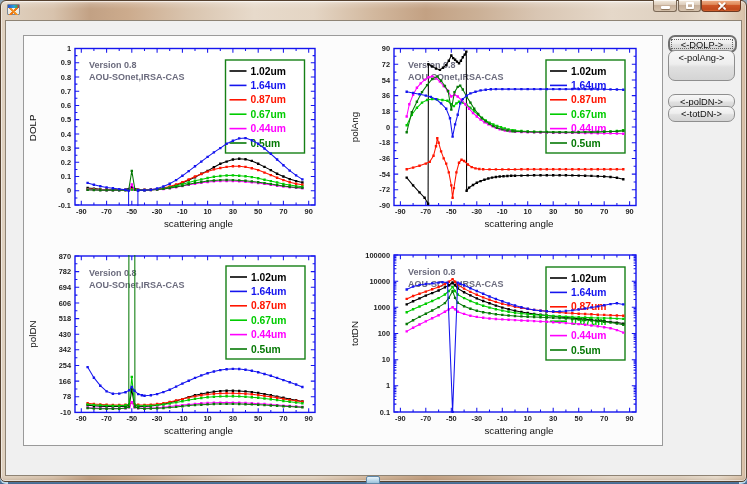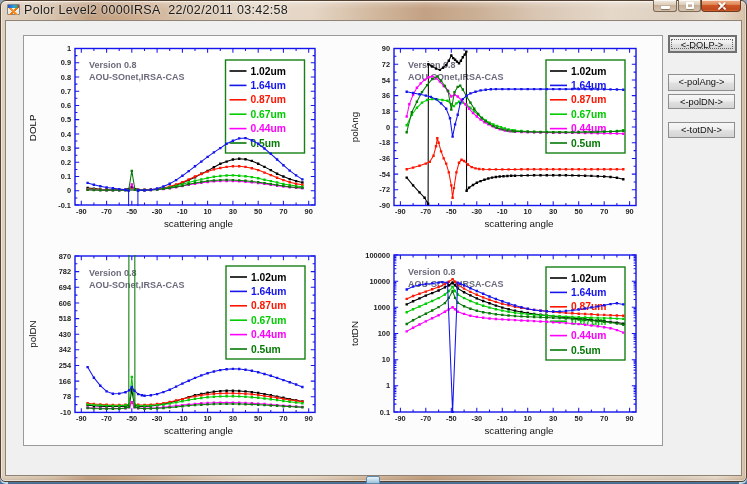--- a/index.html
+++ b/index.html
@@ -32,41 +32,40 @@
 #cap-max i{position:absolute;left:7px;top:2px;width:8px;height:7px;border:2px solid #fff;border-radius:1px;box-shadow:0 1px 1px rgba(90,60,30,.5)}
 #cap-close i{position:absolute;left:15px;top:1px;width:9px;height:9px}
 #cap-close i b,#cap-close i u{position:absolute;left:-0.5px;top:3.5px;width:10px;height:2.4px;background:#fff;border-radius:1px;box-shadow:0 1px 1px rgba(90,20,0,.5)}
 #cap-close i b{transform:rotate(45deg)}
 #cap-close i u{transform:rotate(-45deg)}
 
 #client{position:absolute;left:5px;top:20px;width:737px;height:456px;background:#f0f0f0;border:1px solid #8e8374}
 
 #panel{position:absolute;left:23px;top:35px;width:640px;height:411px;background:#fcfcfc;border:1px solid #9a9a9a}
 
-.sbtn{position:absolute;left:668px;width:67px;background:linear-gradient(180deg,#f7f7f7,#eeeeee 45%,#e0e0e0 55%,#d4d4d4);border:1px solid #8e8e8e;border-radius:0;font-size:9.3px;color:#111;text-align:center;font-family:"Liberation Sans",sans-serif}
+.sbtn{position:absolute;left:668px;width:67px;background:linear-gradient(180deg,#f7f7f7,#eeeeee 45%,#e0e0e0 55%,#d4d4d4);border:1px solid #8e8e8e;border-radius:7px;font-size:9.3px;color:#111;text-align:center;font-family:"Liberation Sans",sans-serif}
 #b1{top:35px;height:17.5px;left:667.5px;width:69px;border:2px solid #707070;line-height:13px}
 #b1 span{position:absolute;left:1.5px;top:1.5px;right:1.5px;bottom:1.5px;border:1px dotted #666;line-height:11.5px}
-#b2{top:74px;height:17px;line-height:15px}
+#b2{top:50px;height:31px;line-height:15px}
 #b3{top:93.5px;height:15px;line-height:15px}
-#b4{top:122px;height:16px;line-height:14px}
+#b4{top:106px;height:16px;line-height:14px}
 </style></head>
 <body>
 <div id="stage">
  <div id="desk-bottom"></div>
  <div id="corn-bl"></div>
     <div id="corn-br"></div>
  <div id="win"></div>
  <div id="notch"></div>
  <div id="client"></div>
  <div id="panel"></div>
  <div id="appicon">
       <div class="bar"></div>
       <div class="arr"></div>
     </div>
- <div id="titletext">Polor Level2 0000IRSA&nbsp; 22/02/2011 03:42:58</div>
  <div class="cap" id="cap-min">
       <i></i>
     </div>
  <div class="cap" id="cap-max">
       <i></i>
     </div>
  <div class="cap" id="cap-close">
       <i>
         <b></b>
         <u></u>

